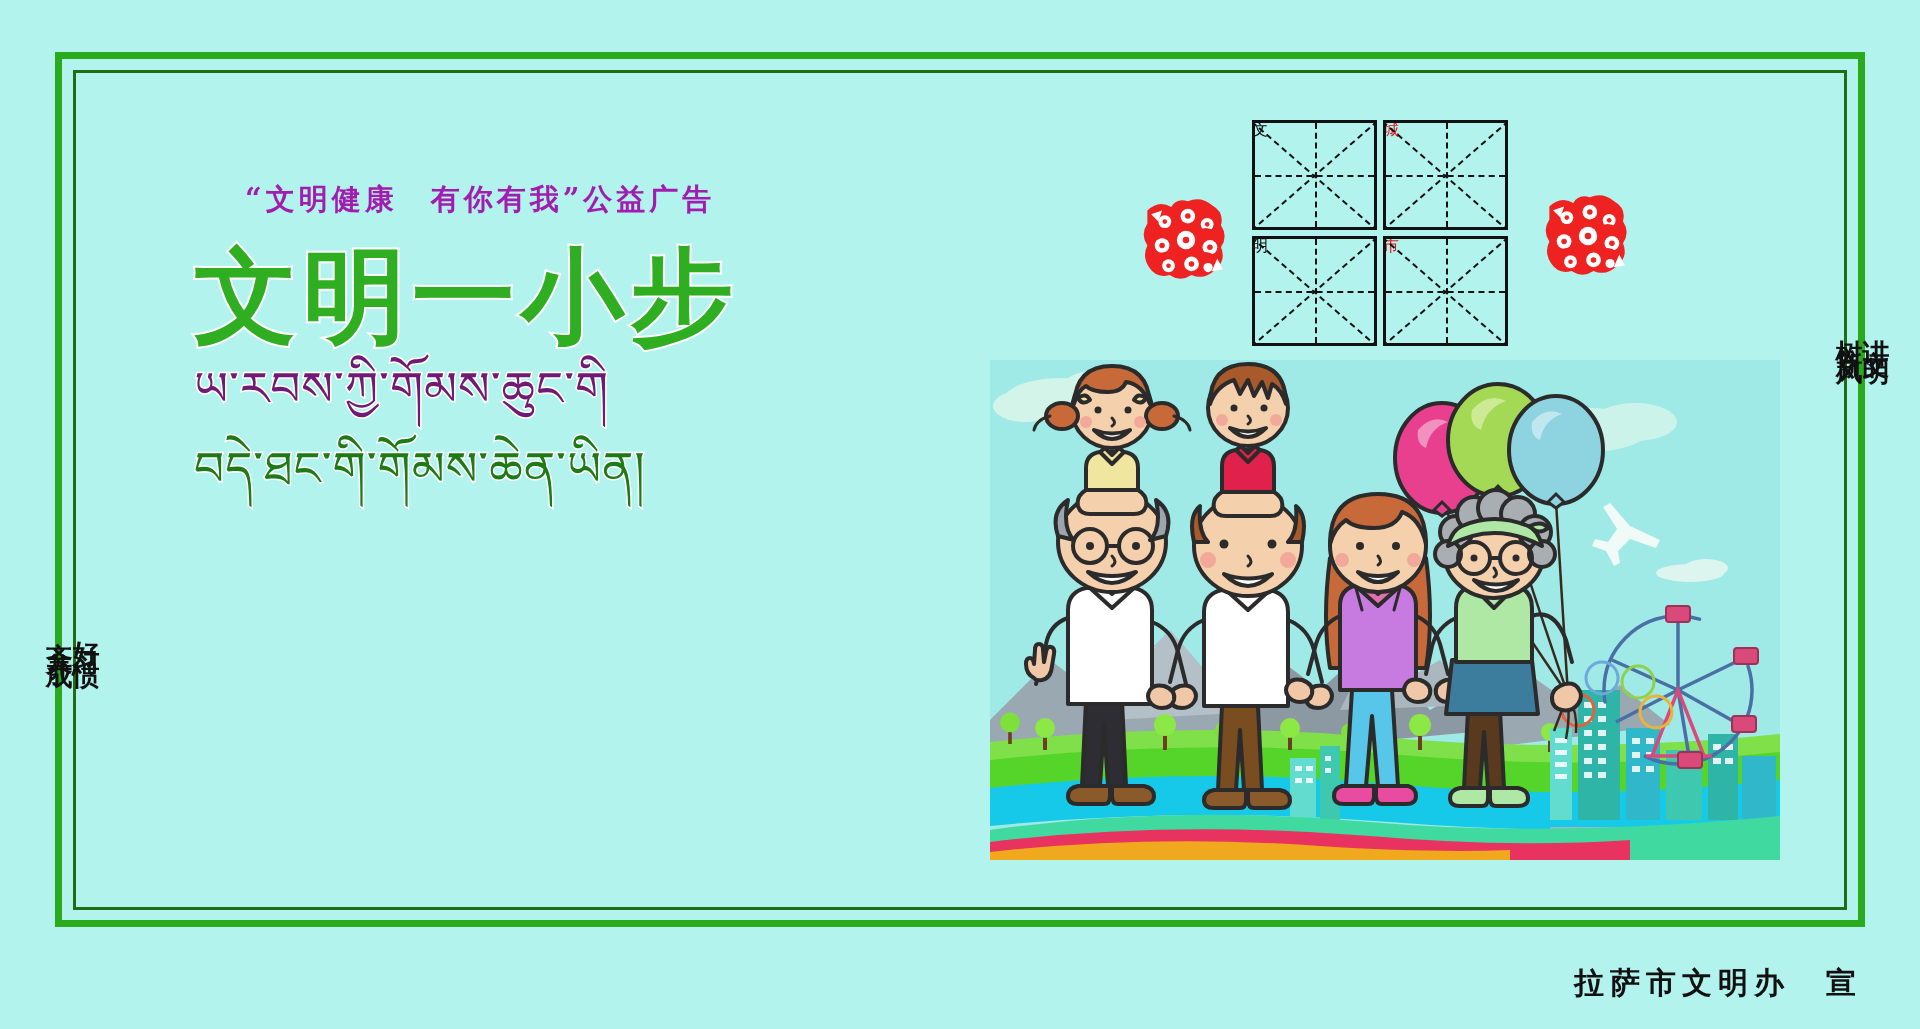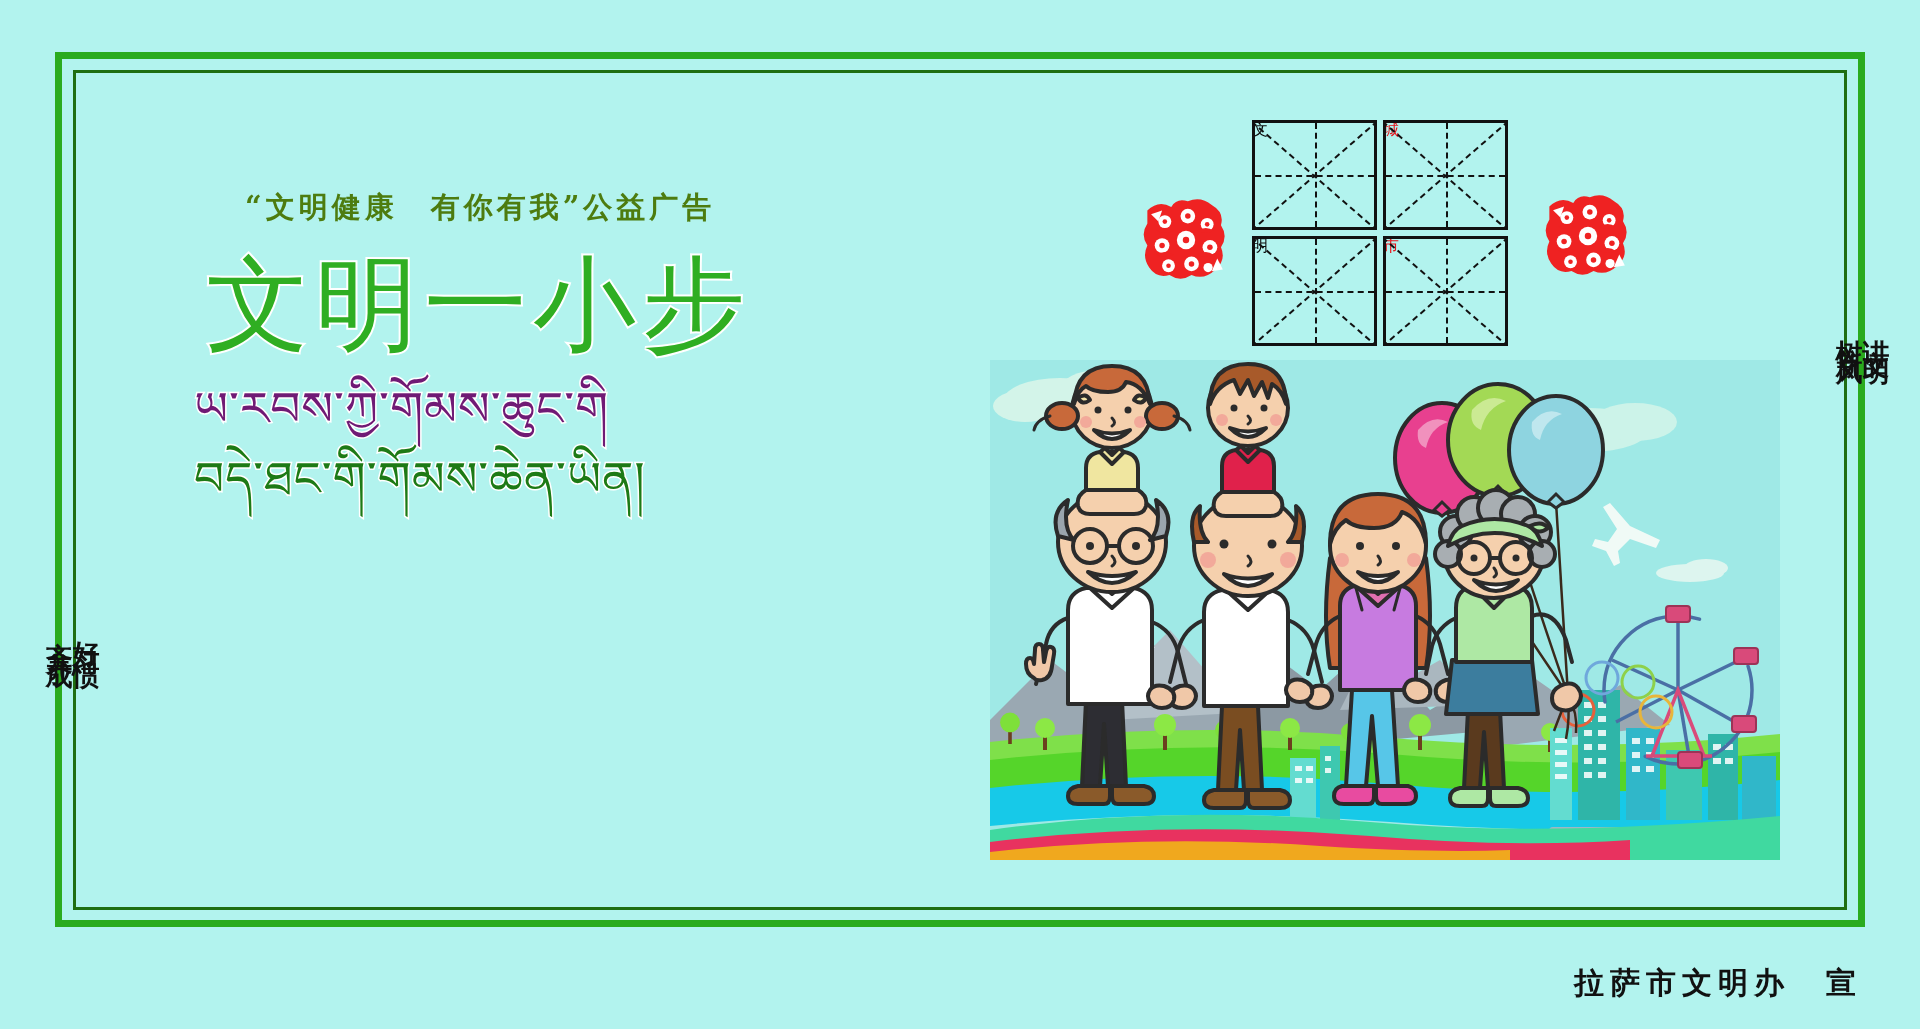--- a/index.html
+++ b/index.html
@@ -47,50 +47,50 @@
   .vtext .gap{ display:block; height:22px; }
 
   
   #headblock{
     position:absolute;left:190px;top:180px;width:740px;
   }
   #ad-line{
     font-family:"DejaVu Serif","Liberation Serif",serif;
     font-weight:bold;
     font-size:29px;
-    color:#4d7c0f;
+    color:#a21caf;
     letter-spacing:4px;
-    margin:8px 0 22px 55px;
+    margin:0 0 22px 55px;
     white-space:pre;
   }
   .bigline{
     font-family:"DejaVu Sans","Liberation Sans",sans-serif;
-    font-weight:normal;
+    font-weight:bold;
     font-size:103px;
     letter-spacing:6px;
     line-height:1.06;
     white-space:pre;
     -webkit-text-stroke:4px #ffffff;
     paint-order:stroke fill;
-    margin:16px;
+    margin:4px;
   }
   #big1{ color:#2fae22; }
   #big2{ color:#1d7a15; margin-top:14px;}
   .tibline{
     font-family:"DejaVu Sans","Liberation Sans",sans-serif;
     font-size:47px;
     line-height:1.45;
     white-space:pre;
     -webkit-text-stroke:3px #ffffff;
     paint-order:stroke fill;
     margin:4px 0 0 4px;
     letter-spacing:1px;
   }
   #tib1{ color:#701a75; }
-  #tib2{ color:#1d7a15; margin-top:2px;}
+  #tib2{ color:#1d7a15; margin-top:12px;}
 
   
   #calligraphy{
     position:absolute;left:1252px;top:120px;
     display:grid;grid-template-columns:125px 125px;grid-gap:6px;
   }
   .cellwrap{position:relative;width:125px;height:110px;}
   .cell{
     position:absolute;inset:0;
     border:3px solid #111;

